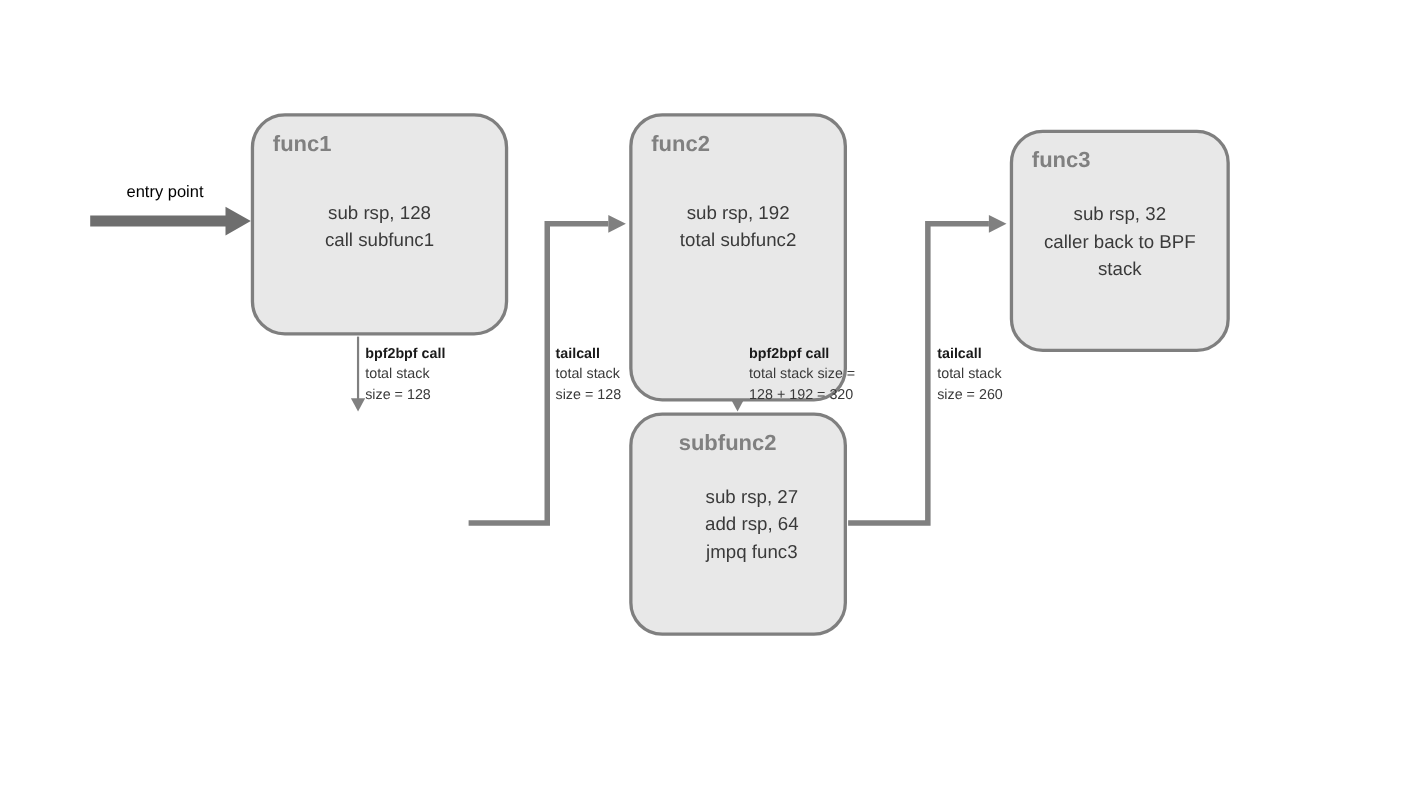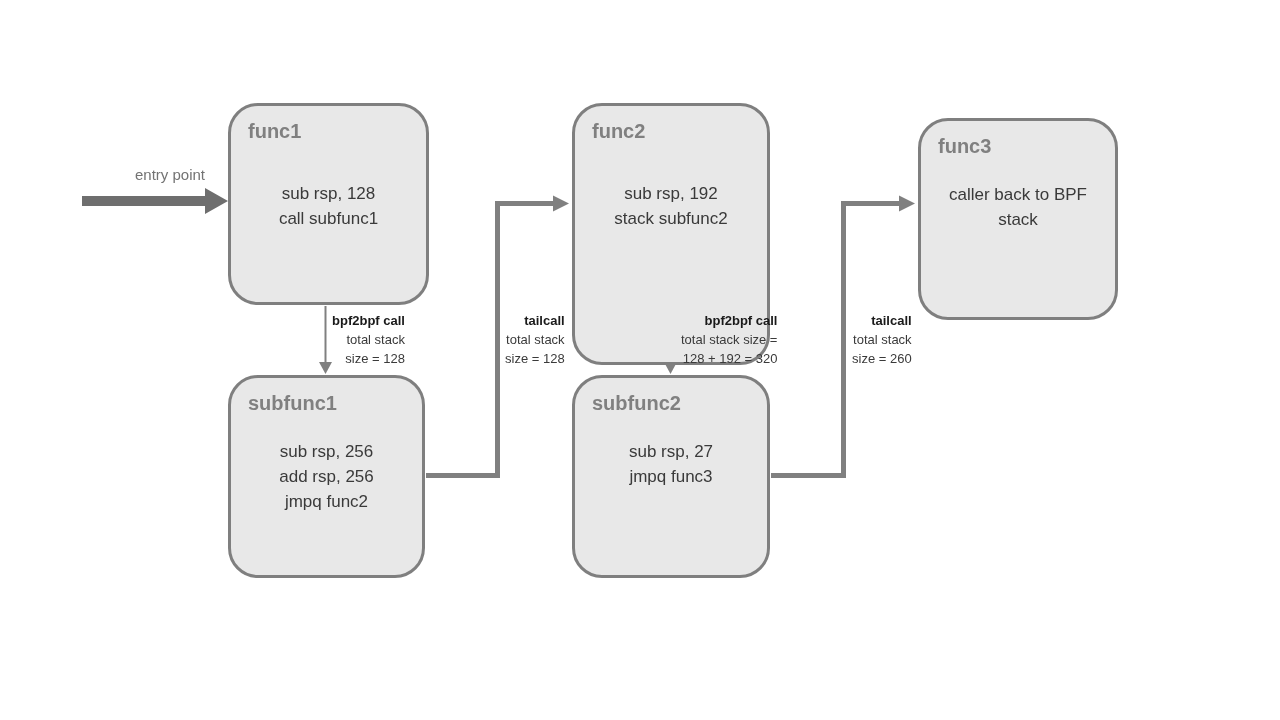--- a/index.html
+++ b/index.html
@@ -54,32 +54,31 @@
   }
   .mt-2lines { margin-top: 38px; }
   .mt-3lines { margin-top: 24px; }
 
   .edge-label {
     position: absolute;
     font-size: 13px;
     line-height: 19px;
     color: var(--label-text);
     white-space: nowrap;
-    text-align: right;
   }
   .el-title { font-weight: bold; color: var(--label-bold); }
 
   .entry-label {
     position: absolute;
     left: 95px;
     top: 166px;
     width: 110px;
-    text-align: right;
+    text-align: center;
     font-size: 15px;
-    color: #737373;
+    color: #000000;
     white-space: nowrap;
   }
 </style>
 </head>
 <body>
 
 <div id="canvas">
 
   <svg id="connector-layer" viewBox="0 0 1280 720" xmlns="http://www.w3.org/2000/svg">
 
@@ -103,57 +102,51 @@
     </g>
 
     <g>
       <path class="arrow-stroke" d="M 771 475.5 H 843.5 V 203.5 H 899" stroke-width="5"></path>
       <polygon class="arrow-head" points="899,195.5 899,211.5 915,203.5"></polygon>
     </g>
   </svg>
 
   <div class="entry-label">entry point</div>
 
-  <div class="node" style="left:228px; top:103px; width:201px; height:202px;">
+  <div class="node" style="left:228px; top:103px; width:234px; height:202px;border-radius:31px;">
     <div class="node-title">func1</div>
     <div class="node-body mt-2lines">
       <div>sub rsp, 128</div>
       <div>call subfunc1</div>
     </div>
   </div>
 
   <div class="node" style="left:572px; top:103px; width:198px; height:262px;">
     <div class="node-title">func2</div>
     <div class="node-body mt-2lines">
       <div>sub rsp, 192</div>
-      <div>stack subfunc2</div>
+      <div>total subfunc2</div>
     </div>
   </div>
 
   <div class="node" style="left:918px; top:103px; width:200px; height:202px;margin-top:15px;">
     <div class="node-title">func3</div>
     <div class="node-body mt-3lines">
+      <div>sub rsp, 32</div>
       <div>caller back to BPF</div>
       <div>stack</div>
     </div>
   </div>
 
-  <div class="node" style="left:228px; top:375px; width:197px; height:203px;">
-    <div class="node-title">subfunc1</div>
-    <div class="node-body mt-3lines">
-      <div>sub rsp, 256</div>
-      <div>add rsp, 256</div>
-      <div>jmpq func2</div>
-    </div>
-  </div>
 
-  <div class="node" style="left:572px; top:375px; width:198px; height:203px;">
+  <div class="node" style="left:572px; top:375px; width:198px; height:203px;padding-left:25px;">
     <div class="node-title">subfunc2</div>
     <div class="node-body mt-3lines">
       <div>sub rsp, 27</div>
+      <div>add rsp, 64</div>
       <div>jmpq func3</div>
     </div>
   </div>
 
   <div class="edge-label" style="left:332px; top:311px;">
     <div class="el-title">bpf2bpf call</div>
     <div>total stack</div>
     <div>size = 128</div>
   </div>
 

